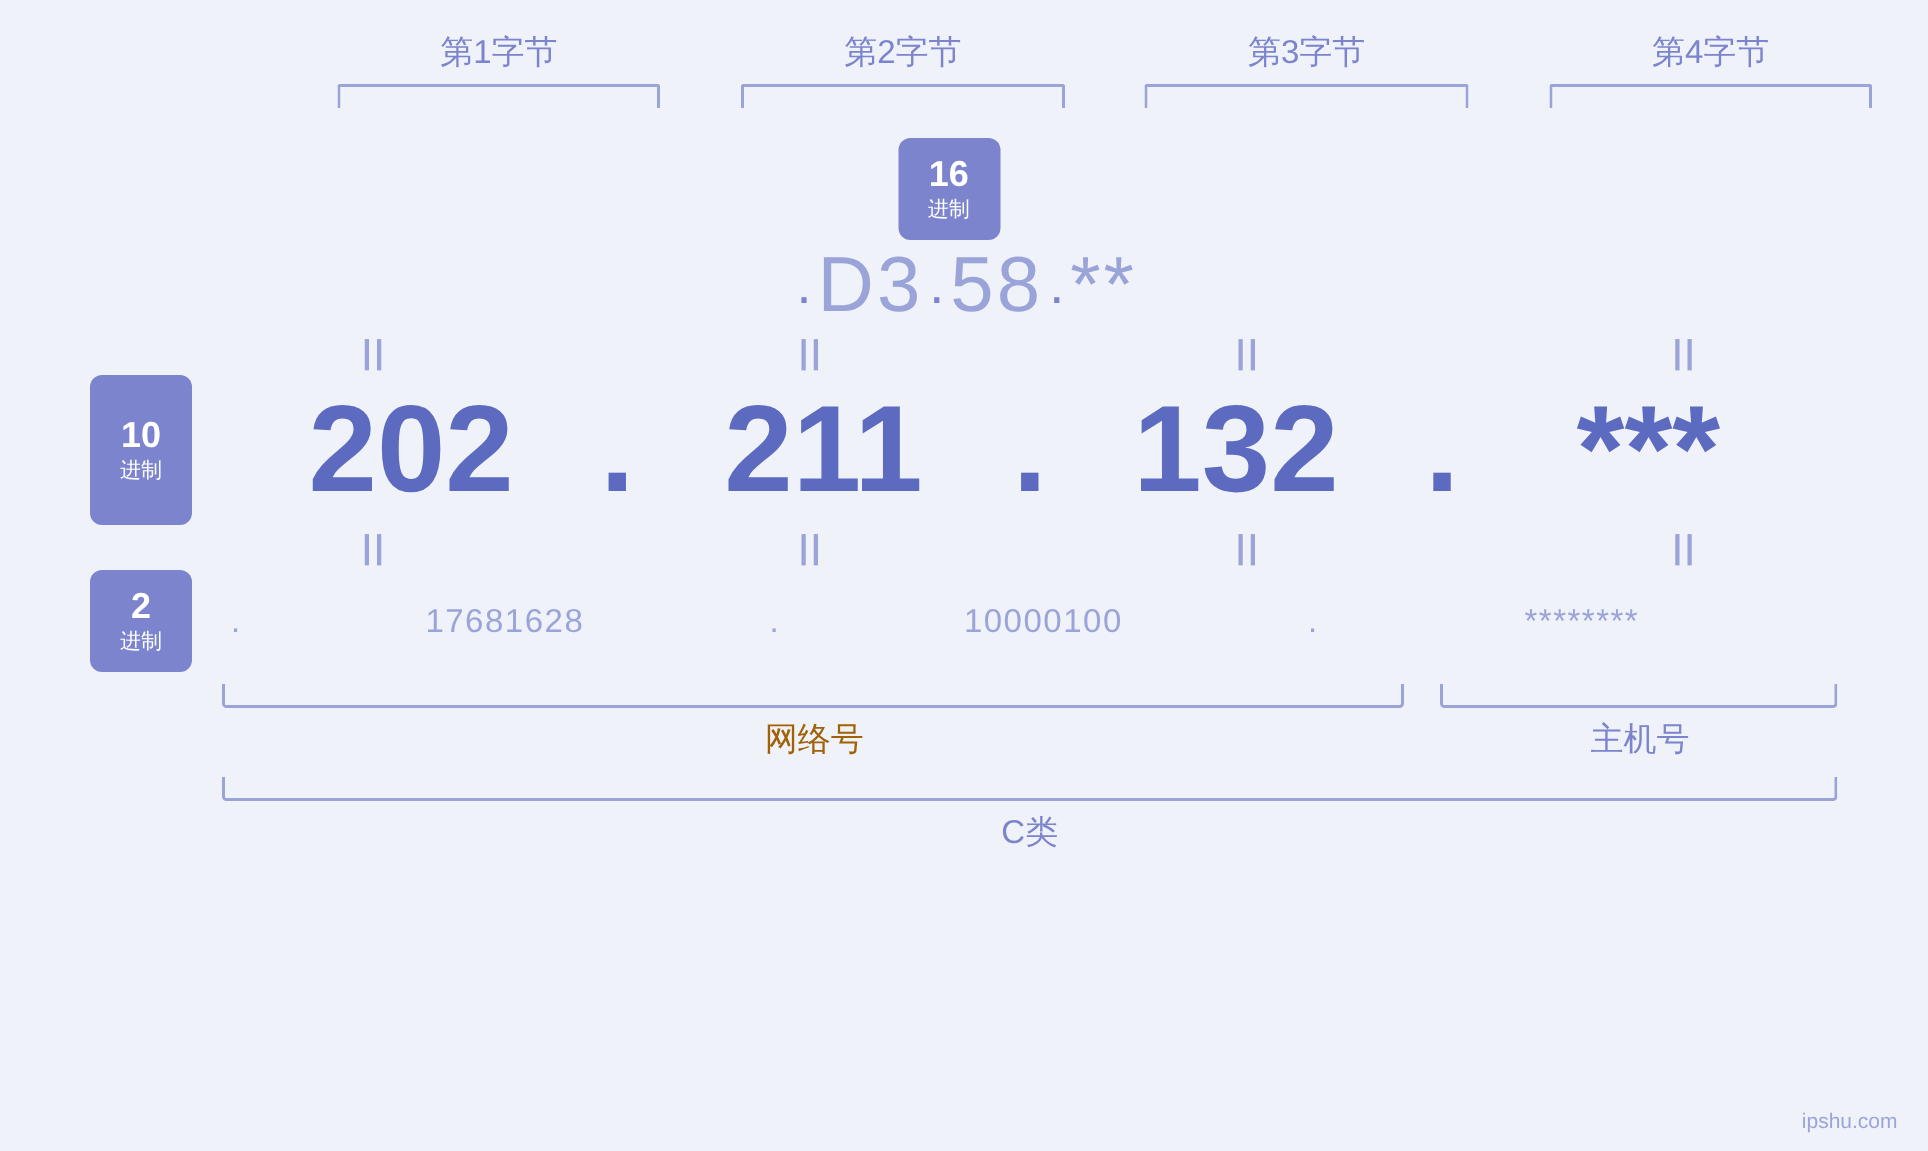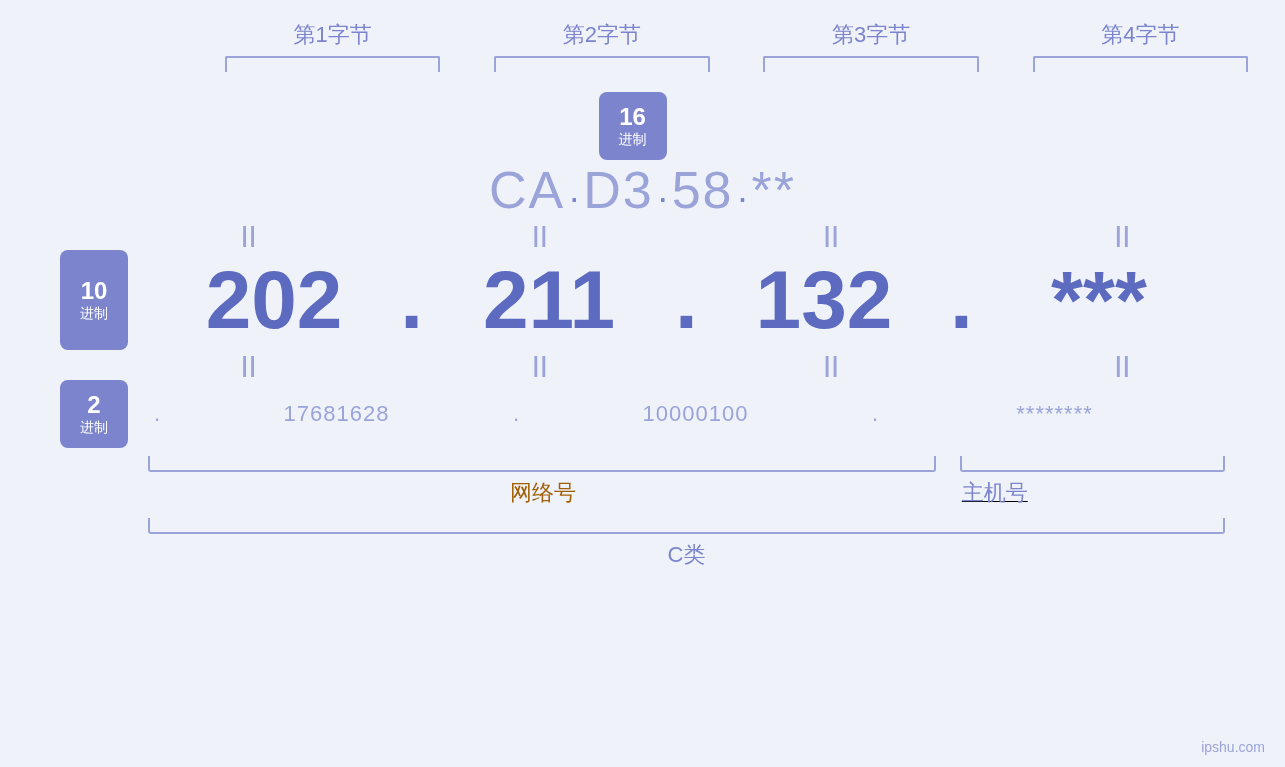--- a/index.html
+++ b/index.html
@@ -191,23 +191,20 @@
       <div class="bracket-top"></div>
     </div>
   </div>
 
   <div class="data-row" style="margin-top:10px;flex-direction:column;">
     <div class="row-badge">
       <span class="num">16</span>
       <span class="unit">进制</span>
     </div>
     <div class="data-cells">
-      <div class="cell-value">
-        <span class="hex-value">CA</span>
-      </div>
       <span class="dot-sep">.</span>
       <div class="cell-value">
         <span class="hex-value">D3</span>
       </div>
       <span class="dot-sep">.</span>
       <div class="cell-value">
         <span class="hex-value">58</span>
       </div>
       <span class="dot-sep">.</span>
       <div class="cell-value">
@@ -300,21 +297,21 @@
 
     <div style="flex:1; border:2px solid #9ba4d8; border-top:none; border-radius:0 0 3px 3px; height:16px;"></div>
   </div>
 
   <div style="display:flex; width:100%; margin-top:6px;">
     <div style="width:88px; min-width:88px;"></div>
     <div style="flex:3; text-align:center; margin-right:4px;">
       <span style="color:#a16207; font-size:22px;">网络号</span>
     </div>
     <div style="flex:0 0 20px;"></div>
-    <div style="flex:1; text-decoration:underline;">
+    <div style="flex:1; text-align:center;">
       <span style="color:#7b84cc; font-size:22px;">主机号</span>
     </div>
   </div>
 
   <div style="display:flex; width:100%; margin-top:10px;">
     <div style="width:88px; min-width:88px;"></div>
     <div style="flex:1; border:2px solid #9ba4d8; border-top:none; border-radius:0 0 3px 3px; height:16px;"></div>
   </div>
 
   <div style="display:flex; width:100%; margin-top:6px; justify-content:center; padding-left:88px;">

